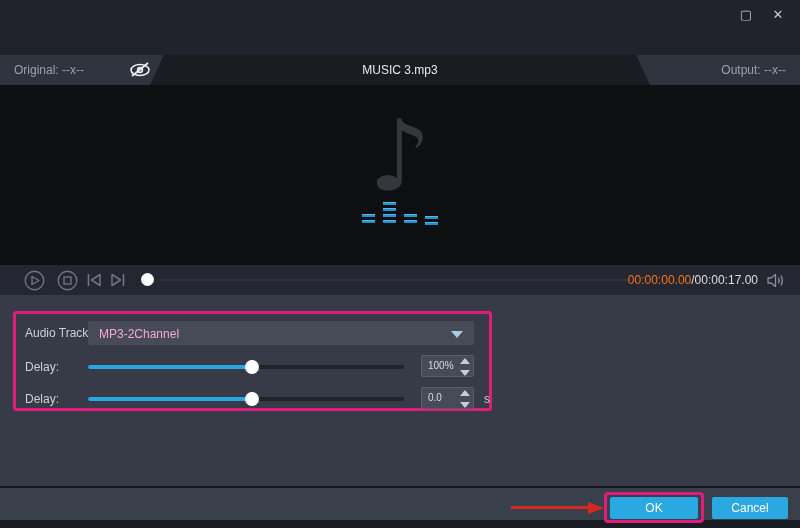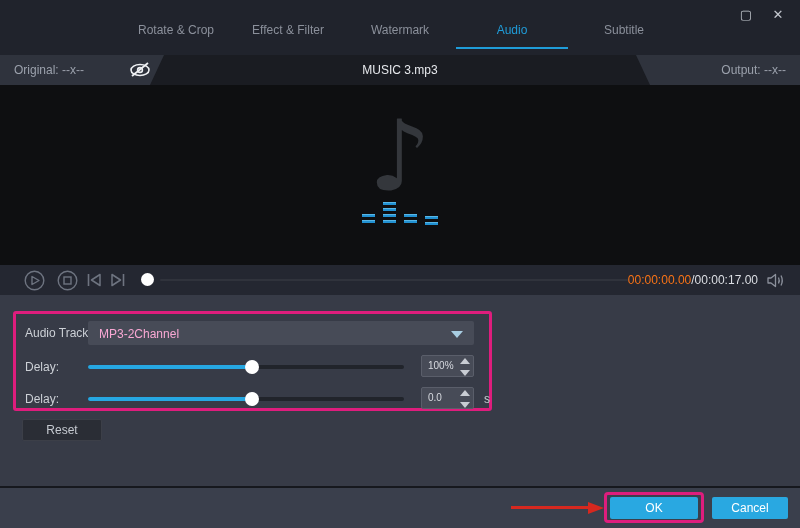--- a/index.html
+++ b/index.html
@@ -63,43 +63,36 @@
   .spin-val { position:absolute; left:6px; top:4px; font-size:10px; color:#d7dae0; }
   .spin-btns { position:absolute; right:3px; top:2px; width:10px; height:18px; display:flex; flex-direction:column; justify-content:space-between; }
   .sp-up { width:0; height:0; border-left:5px solid transparent; border-right:5px solid transparent; border-bottom:6px solid #c8ccd3; }
   .sp-dn { width:0; height:0; border-left:5px solid transparent; border-right:5px solid transparent; border-top:6px solid #c8ccd3; }
   .unit { position:absolute; left:459px; top:5px; font-size:12px; color:#c8ccd2; }
   .reset-btn { position:absolute; left:22px; top:124px; width:80px; height:22px; background:#2a2d35;
                border:1px solid #3c3f48; border-radius:2px; color:#c6cad1; font-size:12px;
                text-align:center; line-height:20px; }
   
   .divider { position:absolute; left:0; top:486px; width:800px; height:2px; background:#16181e; }
-  .footer { position:absolute; left:0; top:488px; width:800px; height:40px; background:#3a3f4c; }
+  .footer { position:absolute; left:0; top:488px; width:800px; height:32px; background:#3a3f4c; }
   .arrow { position:absolute; left:511px; top:16px; width:93px; height:8px; }
   .arrow-line { position:absolute; left:0; top:2px; width:78px; height:3px; background:#d6281f; }
   .arrow-head { position:absolute; left:77px; top:-2px; width:0; height:0;
                 border-top:6px solid transparent; border-bottom:6px solid transparent; border-left:16px solid #d6281f; }
   .ok-wrap { position:absolute; left:604px; top:4px; width:100px; height:31px; border:3px solid #de1d7d;
              border-radius:4px; display:flex; align-items:center; justify-content:center; }
   .btn-blue { background:#29a8e1; border-radius:2px; color:#ffffff; font-size:12px; text-align:center; }
   .ok-btn { width:88px; height:22px; line-height:22px; }
   .cancel-btn { position:absolute; left:712px; top:9px; width:76px; height:22px; line-height:22px; }
   svg { display:block; }
 </style>
 </head>
 <body>
 
 <div class="topbar">
-  <div class="tabs">
-    <div class="tab">Rotate &amp; Crop</div>
-    <div class="tab">Effect &amp; Filter</div>
-    <div class="tab">Watermark</div>
-    <div class="tab active">Audio</div>
-    <div class="tab">Subtitle</div>
-  </div>
   <div class="winbtns">
     <div class="winbtn">▢</div>
     <div class="winbtn">✕</div>
   </div>
 </div>
 
 <div class="headerbar">
   <div class="filename">MUSIC 3.mp3</div>
   <div class="orig-seg">
     <span class="orig-label">Original: --x--</span>
@@ -217,21 +210,20 @@
         <span class="spin-val">0.0</span>
         <span class="spin-btns">
           <span class="sp-up"></span>
           <span class="sp-dn"></span>
         </span>
       </div>
       <span class="unit">s</span>
     </div>
   </div>
 
-  <div class="reset-btn">Reset</div>
 </div>
 
 <div class="divider"></div>
 <div class="footer">
   <div class="arrow">
     <div class="arrow-line"></div>
     <div class="arrow-head"></div>
   </div>
   <div class="ok-wrap">
     <div class="btn-blue ok-btn">OK</div>

